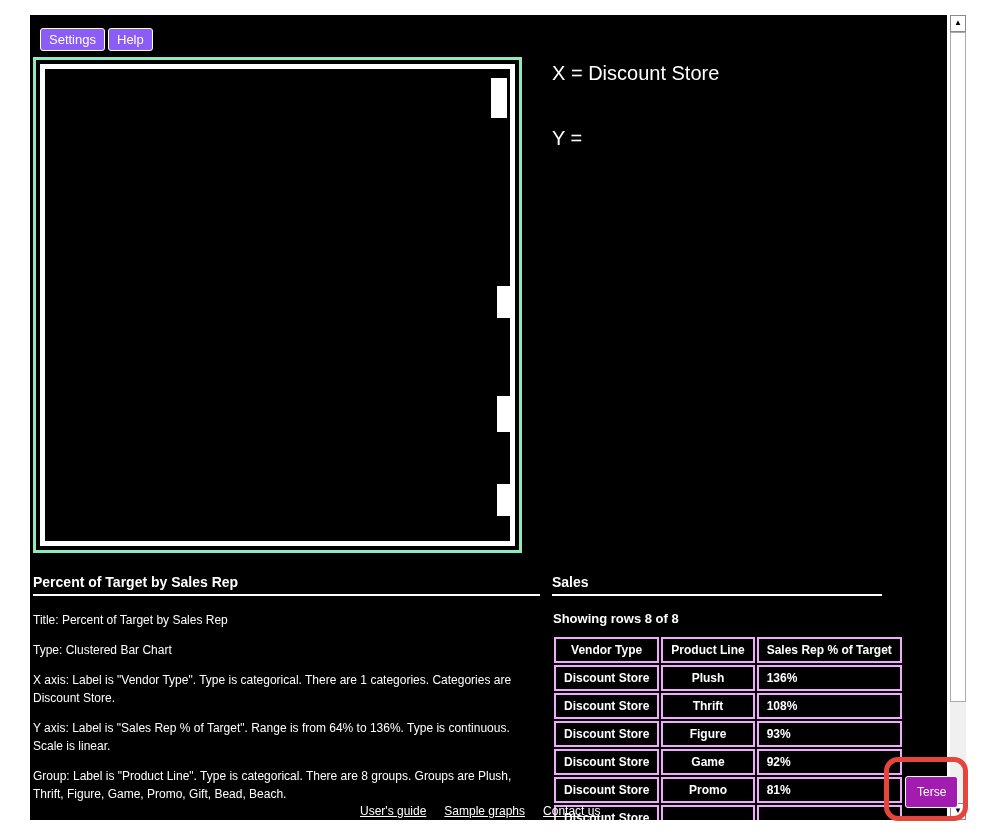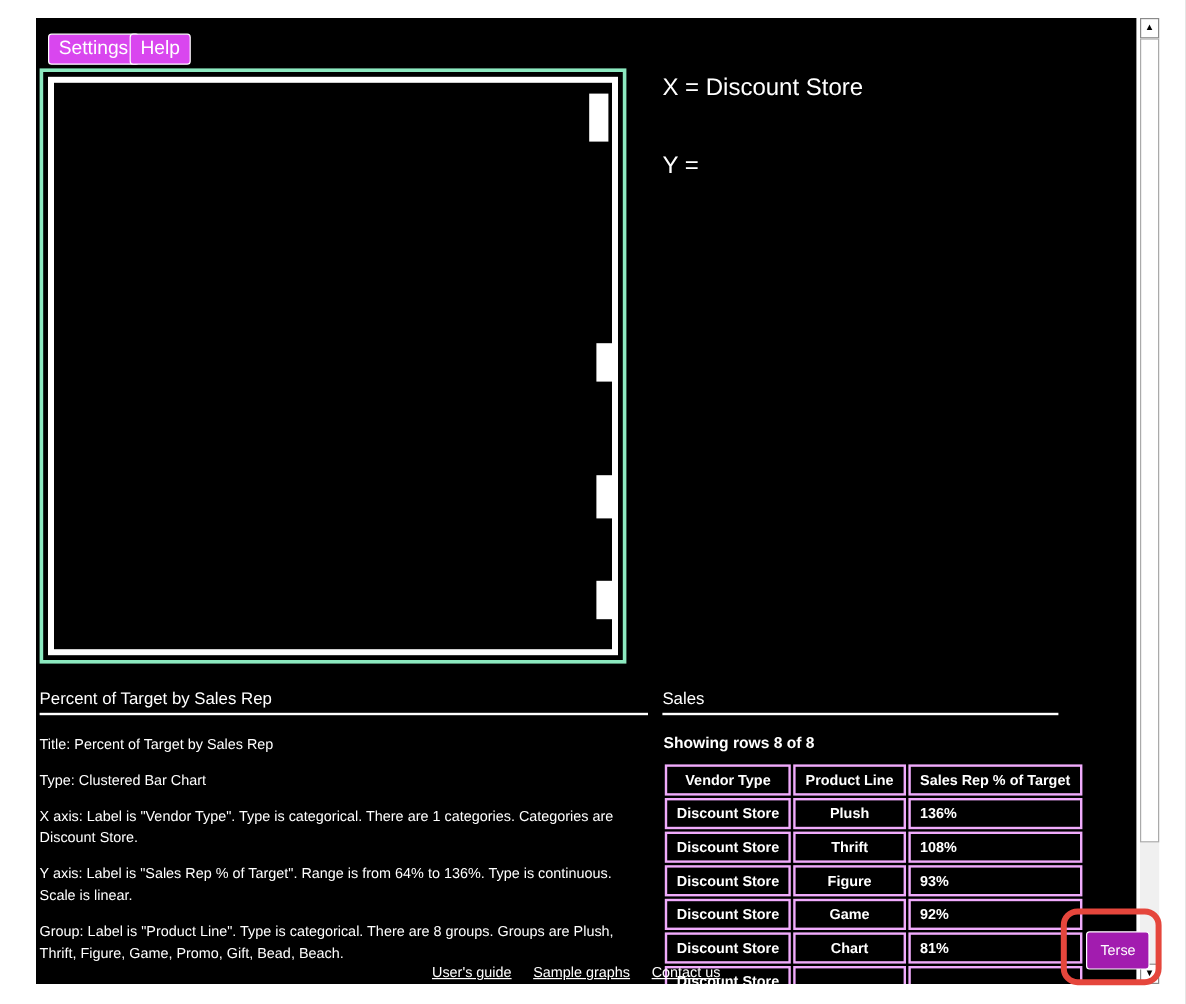--- a/index.html
+++ b/index.html
@@ -5,22 +5,22 @@
   * { box-sizing: border-box; }
   html, body { margin: 0; padding: 0; background: #ffffff; font-family: "Liberation Sans", sans-serif; }
   .page { position: relative; width: 988px; height: 837px; background: #ffffff; overflow: hidden; }
   .content {
     position: absolute; left: 30px; top: 15px; width: 917px; height: 805px;
     background: #000000; color: #ffffff; overflow: hidden;
   }
 
   
   .btn {
-    position: absolute; background: #d946ef; color: #fff; border: 1px solid #fff;
-    border-radius: 3px; font-size: 16px; font-family: "Liberation Sans", sans-serif;
+    position: absolute; background: #8b5cf6; color: #fff; border: 1px solid #fff;
+    border-radius: 3px; font-size: 13px; font-family: "Liberation Sans", sans-serif;
     padding: 3px 8px; cursor: pointer;
   }
   .btn-settings { left: 10px; top: 13px; }
   .btn-help { left: 78px; top: 13px; }
 
   
   .chart-container {
     position: absolute; left: 3px; top: 42px; width: 489px; height: 496px;
     border: 3px solid var(--chart-border, #8ce9c0); background: #000;
   }
@@ -34,21 +34,21 @@
   .bar-c { top: 327px; right: 0;   width: 13px; height: 36px; }
   .bar-d { top: 415px; right: 0;   width: 13px; height: 32px; }
 
   
   .sel-line { position: absolute; left: 522px; font-size: 20px; color: #fff; }
   .sel-x { top: 47px; }
   .sel-y { top: 112px; }
   .sel-group { top: 180px; }
 
   
-  h2 { margin: 0; font-size: 14px; font-weight: normal; color: #fff; }
+  h2 { margin: 0; font-size: 14px; font-weight: bold; color: #fff; }
   .left-heading { position: absolute; left: 3px; top: 559px; }
   .divider { position: absolute; height: 2px; background: #ffffff; }
   .left-divider { left: 3px; top: 579px; width: 507px; }
   .data-heading { position: absolute; left: 522px; top: 559px; }
   .data-divider { left: 522px; top: 579px; width: 330px; }
 
   
   .desc-lines { position: absolute; left: 3px; top: 596px; width: 507px; }
   .desc-line { margin: 0 0 12px 0; font-size: 12px; line-height: 18px; color: #fff; }
 
@@ -152,21 +152,21 @@
             <td>Figure</td>
             <td class="val-cell">93%</td>
           </tr>
           <tr>
             <td>Discount Store</td>
             <td>Game</td>
             <td class="val-cell">92%</td>
           </tr>
           <tr>
             <td>Discount Store</td>
-            <td>Chart</td>
+            <td>Promo</td>
             <td class="val-cell">81%</td>
           </tr>
           <tr>
             <td>Discount Store</td>
             <td></td>
             <td class="val-cell"></td>
           </tr>
         </tbody>
     </table>
 

